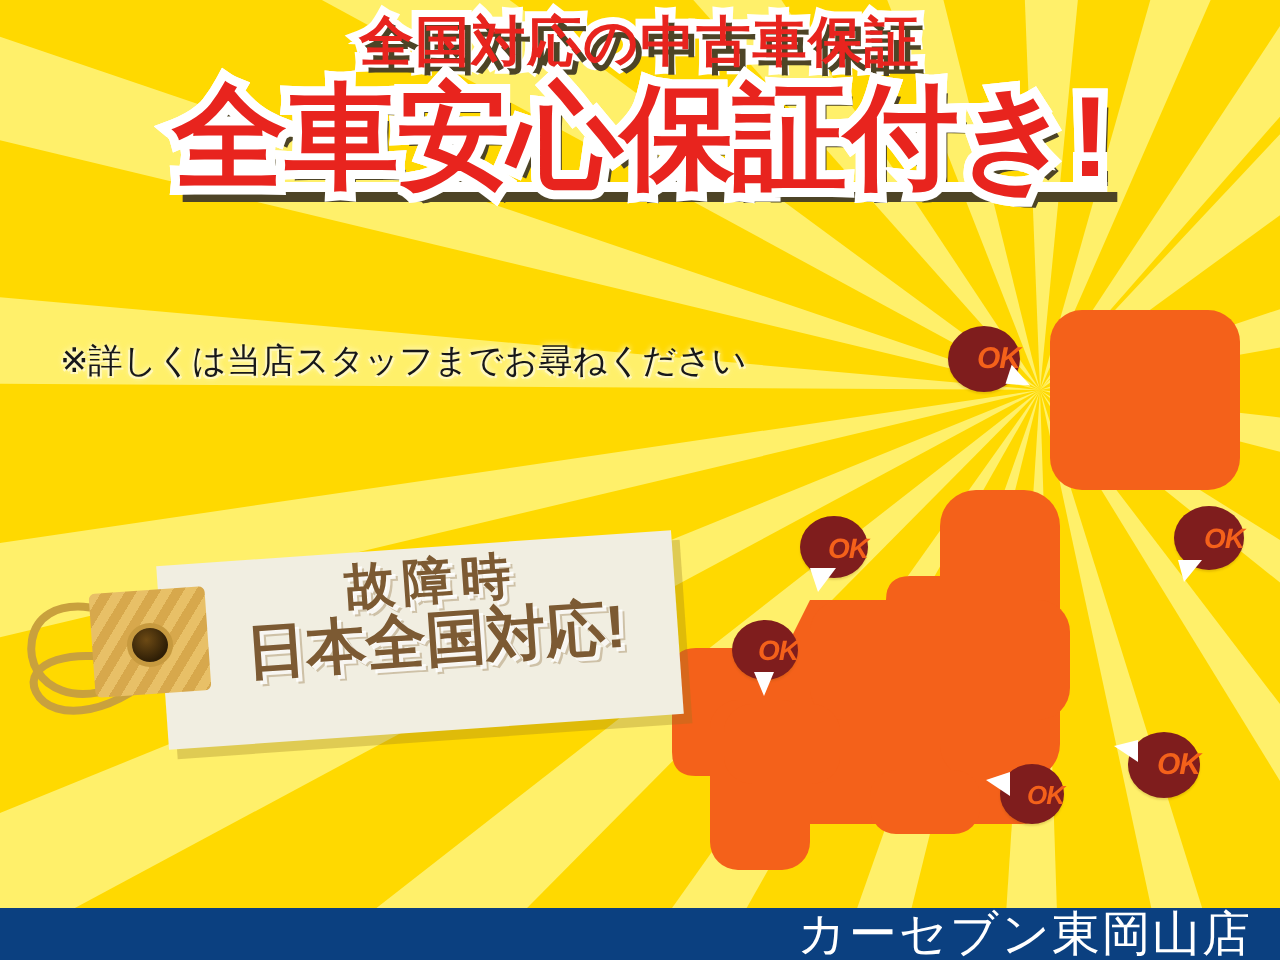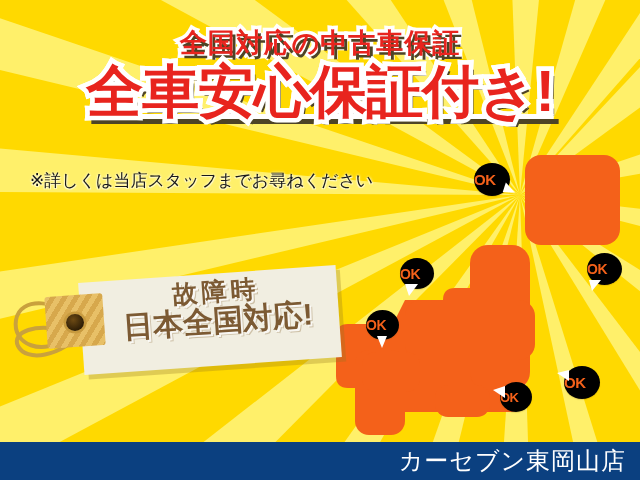--- a/index.html
+++ b/index.html
@@ -15,23 +15,24 @@
   
   .burst{position:absolute;inset:0;overflow:hidden;}
   .burst svg{position:absolute;left:0;top:0;}
 
   
   .car{position:absolute;left:0;top:0;}
 
   
   .ok{
     position:absolute;border-radius:50%;
-    background:#000000;display:flex;align-items:center;justify-content:flex-start;
+    background:#7f1d1d;display:flex;align-items:center;justify-content:flex-end;
     color:#f4611a;font-weight:bold;letter-spacing:-0.5px;
     box-shadow:0 1px 1px rgba(120,80,0,.18);
+    font-style:italic;
   }
   .ok .tail{
     position:absolute;width:0;height:0;
   }
 
   
   .head-wrap{position:absolute;left:0;top:0;width:640px;text-align:center;}
   .line1{
     font-size:27px;font-weight:bold;color:#e8241e;
     letter-spacing:1px;line-height:1;
@@ -78,21 +79,21 @@
     transform:rotate(-4deg);text-align:center;
     color:#7c5a33;font-weight:bold;line-height:1.08;
   }
   .tag-t1{font-size:25px;letter-spacing:4px;
     text-shadow:2px 2px 0 rgba(255,255,255,.85),3px 3px 0 rgba(140,110,60,.35);}
   .tag-t2{font-size:30px;letter-spacing:0px;
     text-shadow:2px 2px 0 rgba(255,255,255,.85),3px 3px 0 rgba(140,110,60,.35);}
 
   
   .footer{
-    position:absolute;left:0;bottom:0;width:640px;height:38px;
+    position:absolute;left:0;bottom:0;width:640px;height:26px;
     background:#0b4080;
   }
   .footer-text{
     position:absolute;right:14px;top:50%;transform:translateY(-50%);
     color:#ffffff;font-size:24px;letter-spacing:1px;white-space:nowrap;
   }
 </style>
 </head>
 <body>
 
@@ -167,21 +168,21 @@
     <span>OK</span>
     <span class="tail" style="left:-7px;top:4px;border-right:12px solid #ffffff;border-top:4px solid transparent;border-bottom:8px solid transparent;"></span>
   </div>
 
   <div class="ok" style="left:564px;top:366px;width:36px;height:33px;font-size:15px;">
     <span>OK</span>
     <span class="tail" style="left:-7px;top:4px;border-right:12px solid #ffffff;border-top:3px solid transparent;border-bottom:8px solid transparent;"></span>
   </div>
 
   <div class="head-wrap">
-    <div style="margin-top:30px;">
+    <div style="margin-top:8px;">
       <span class="line1">全国対応の中古車保証</span>
     </div>
     <div style="margin-top:6px;">
       <span class="line2">全車安心保証付き!</span>
     </div>
   </div>
 
   <div class="notes">
     <div class="note">※詳しくは当店スタッフまでお尋ねください</div>
   </div>

